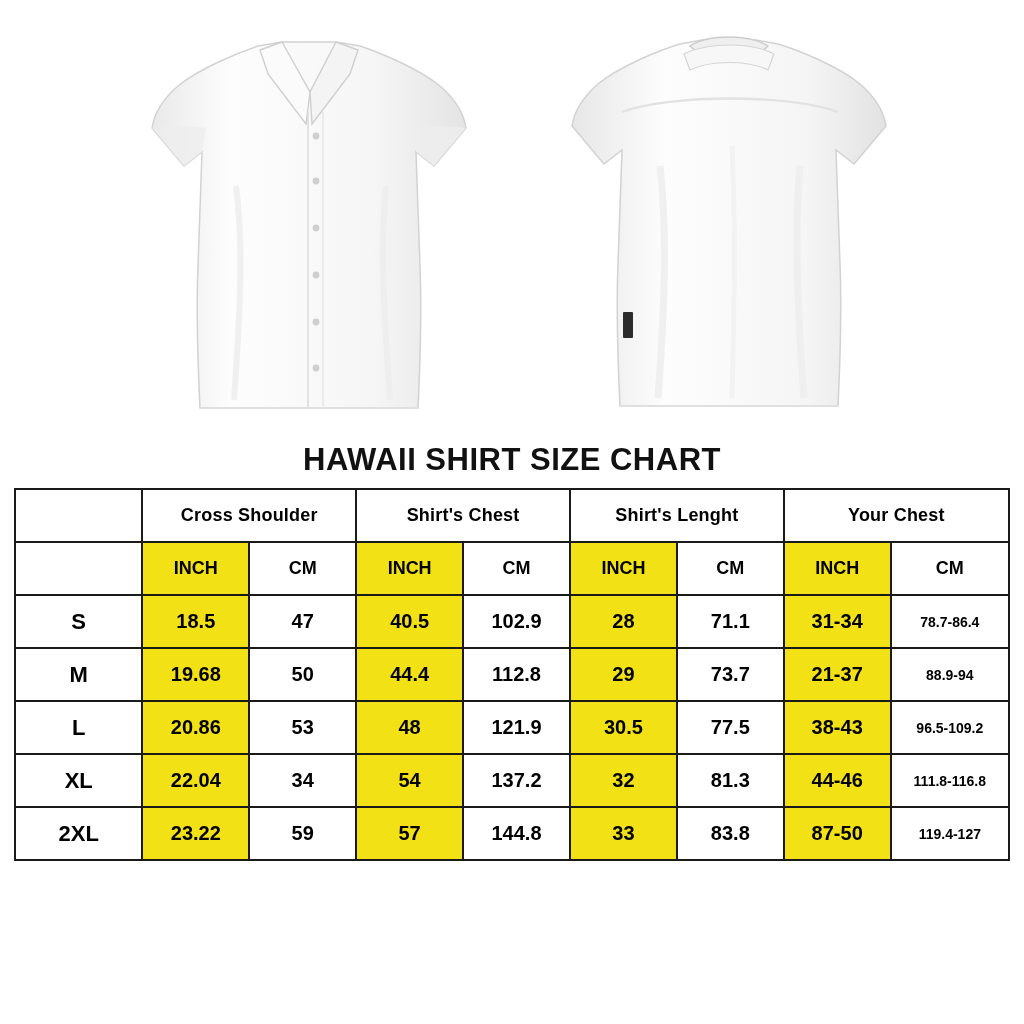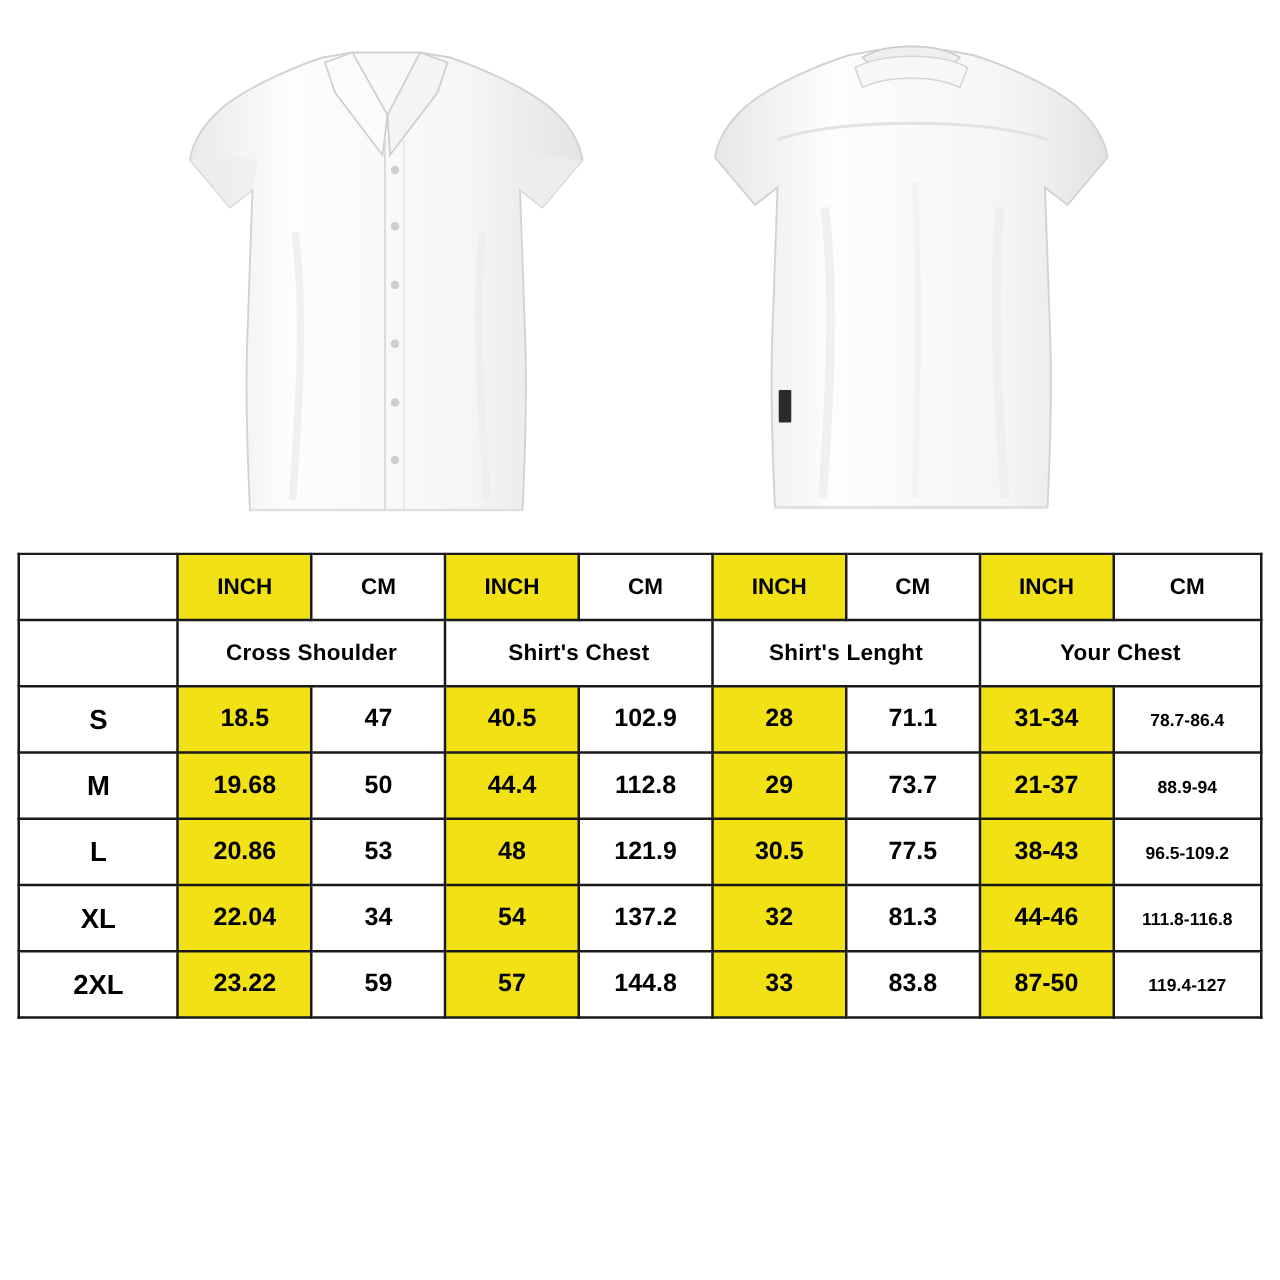--- a/index.html
+++ b/index.html
@@ -171,52 +171,53 @@
         <path d="M100 150 C108 220 104 300 98 382" stroke="#ededed" stroke-width="7" fill="none" opacity="0.85"></path>
         <path d="M172 130 C176 220 174 300 172 382" stroke="#f0f0f0" stroke-width="5" fill="none" opacity="0.8"></path>
         <path d="M240 150 C234 220 238 300 244 382" stroke="#ededed" stroke-width="7" fill="none" opacity="0.85"></path>
 
         <rect x="63" y="296" width="10" height="26" rx="1" fill="#2b2b2b"></rect>
         <path d="M60 390 L278 390" stroke="#e0e0e0" stroke-width="2" fill="none"></path>
       </svg>
     </div>
   </div>
 
+  <h1 class="chart-title">HAWAII SHIRT SIZE CHART</h1>
 
   <div class="table-wrap">
     <table class="size-chart">
       <colgroup>
         <col class="c-size">
           <col class="c-inch">
           <col class="c-cm">
         <col class="c-inch">
           <col class="c-cm">
         <col class="c-inch">
           <col class="c-cm">
         <col class="c-inch4">
           <col class="c-cm4">
       </colgroup>
       <thead>
         <tr>
           <th class="corner"></th>
-          <th class="unit yellow">INCH</th>
-          <th class="unit">CM</th>
-          <th class="unit yellow">INCH</th>
-          <th class="unit">CM</th>
-          <th class="unit yellow">INCH</th>
-          <th class="unit">CM</th>
-          <th class="unit yellow">INCH</th>
-          <th class="unit">CM</th>
-        </tr>
-        <tr>
-          <th class="corner"></th>
           <th class="group-head" colspan="2">Cross Shoulder</th>
           <th class="group-head" colspan="2">Shirt's Chest</th>
           <th class="group-head" colspan="2">Shirt's Lenght</th>
           <th class="group-head" colspan="2">Your Chest</th>
+        </tr>
+        <tr>
+          <th class="corner"></th>
+          <th class="unit yellow">INCH</th>
+          <th class="unit">CM</th>
+          <th class="unit yellow">INCH</th>
+          <th class="unit">CM</th>
+          <th class="unit yellow">INCH</th>
+          <th class="unit">CM</th>
+          <th class="unit yellow">INCH</th>
+          <th class="unit">CM</th>
         </tr>
       </thead>
       <tbody>
         <tr>
           <td class="size-label">S</td>
           <td class="val yellow">18.5</td>
           <td class="val">47</td>
           <td class="val yellow">40.5</td>
           <td class="val">102.9</td>
           <td class="val yellow">28</td>

